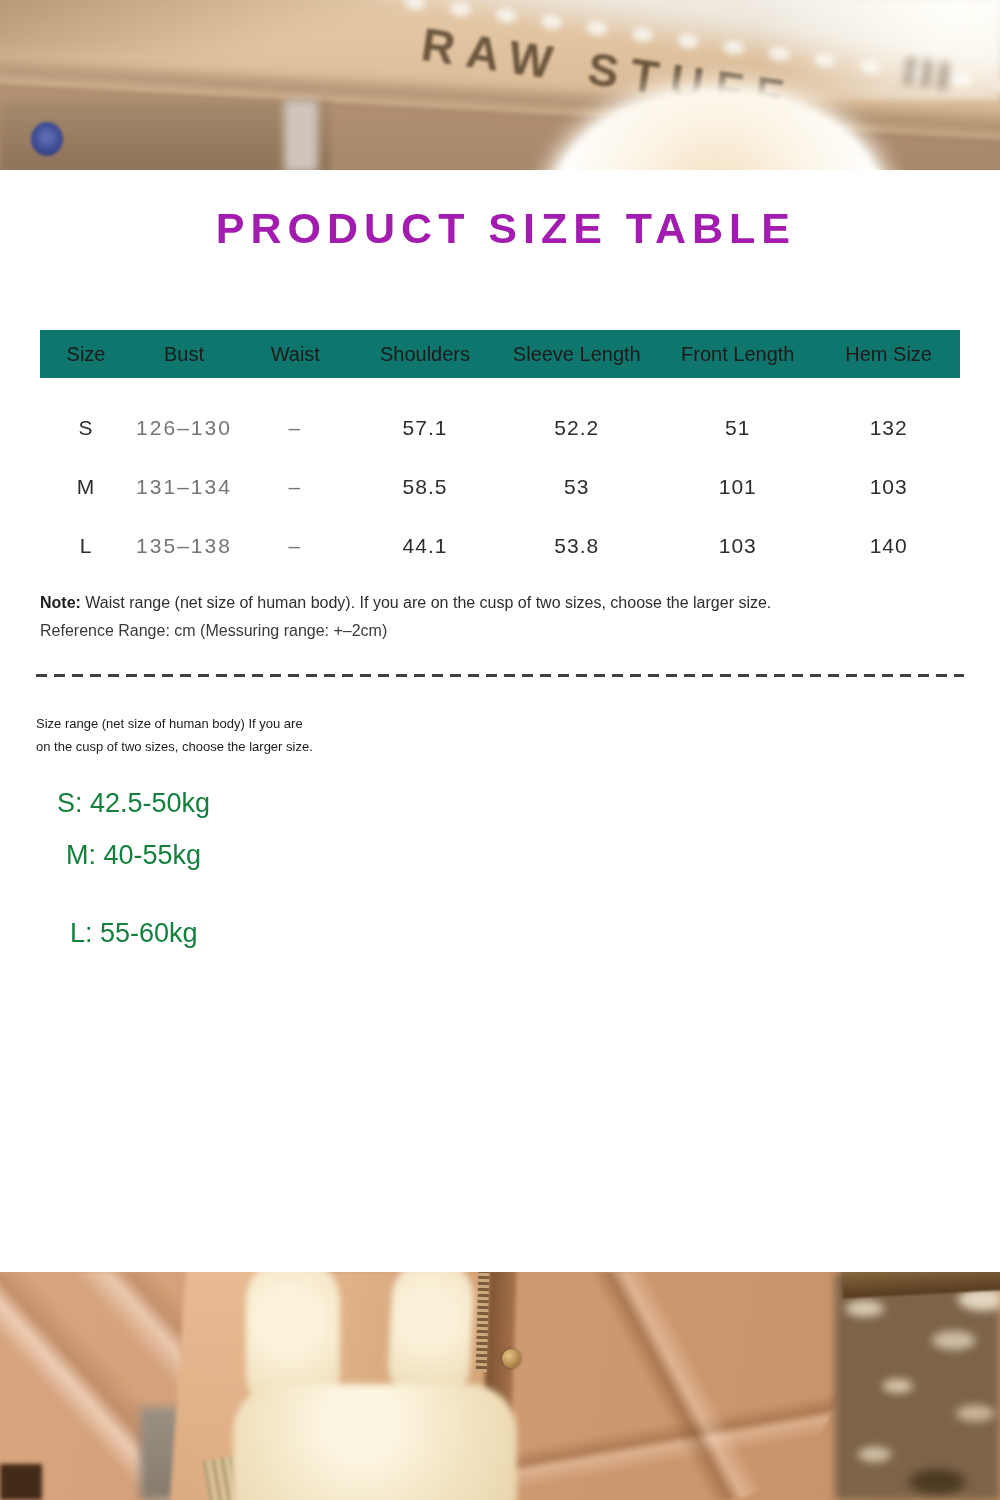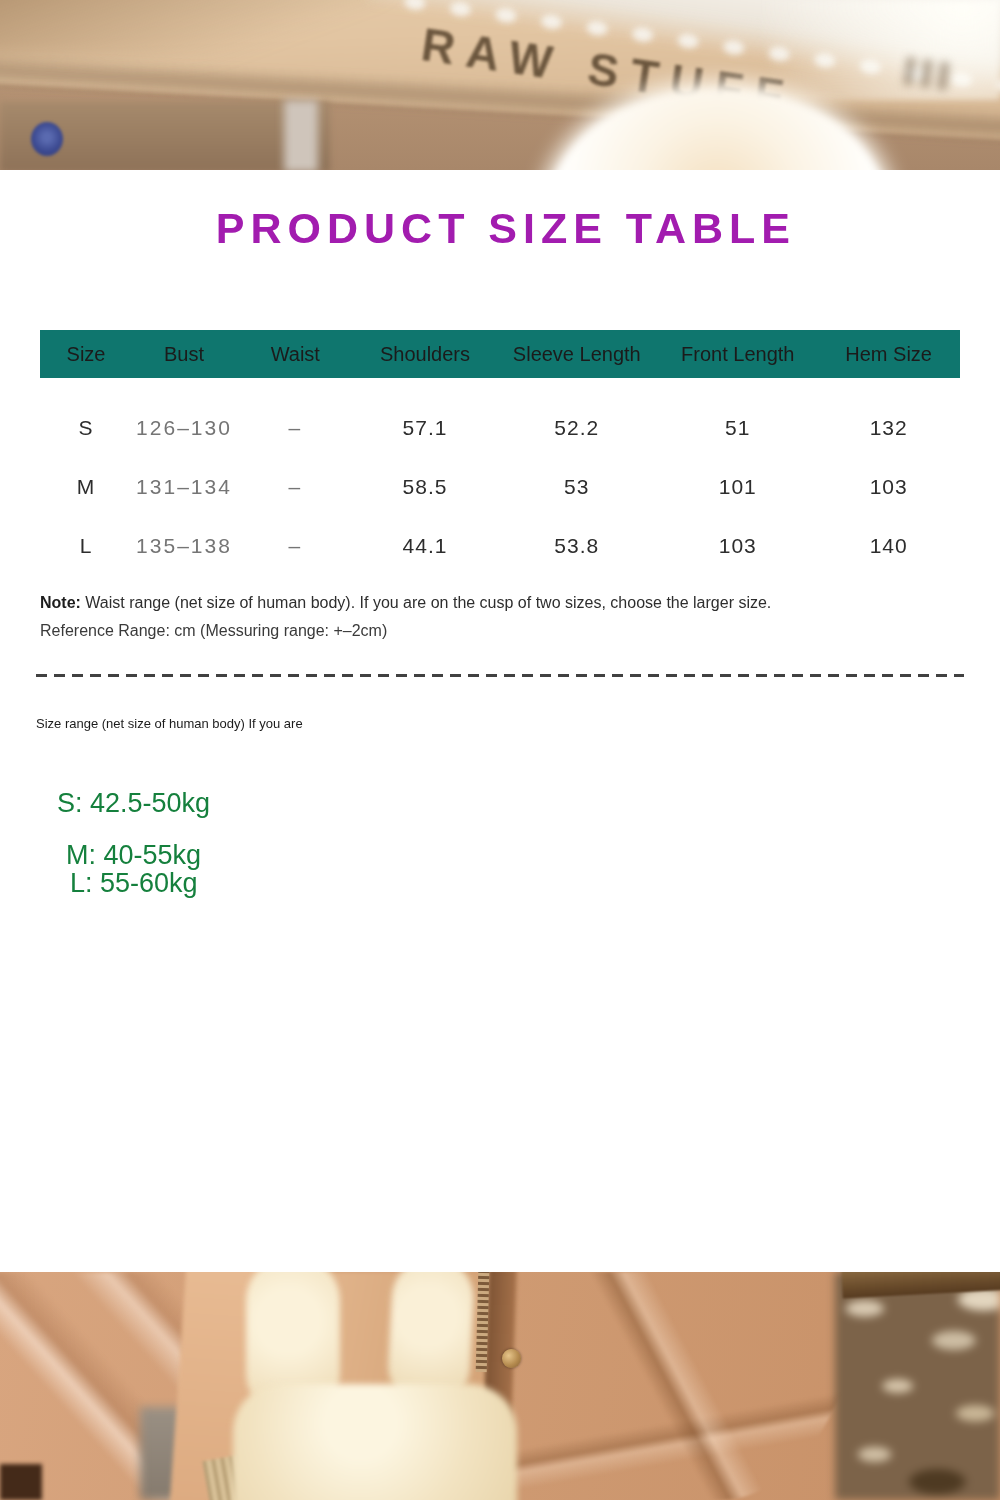--- a/index.html
+++ b/index.html
@@ -58,21 +58,21 @@
   .reference-line { position:absolute; left:40px; top:622px; font-size:16px; color:#3a3a3a; }
 
   .dashed-divider { position:absolute; left:36px; top:674px; width:928px; height:3px;
     background:repeating-linear-gradient(90deg,#414141 0 11px, transparent 11px 18px); }
 
   .size-range { position:absolute; left:36px; top:712px; font-size:13px; line-height:23px; color:#1c1c1c; }
 
   .weight-item { position:absolute; font-size:27px; color:#15803d; }
   .weight-s { left:57px; top:788px; }
   .weight-m { left:66px; top:840px; }
-  .weight-l { left:70px; top:868px; }
+  .weight-l { left:70px; top:918px; }
 
   
   .hero-bottom { position:absolute; left:0; top:1272px; width:1000px; height:228px; overflow:hidden;
     background:linear-gradient(100deg,#d8a57f 0%,#d09c74 40%,#c79067 100%); }
   .leaf-ground { position:absolute; left:835px; top:0; width:165px; height:228px; background:#7c6349;
     background-image:
       radial-gradient(ellipse 30px 13px at 18% 16%, #d9cab2 0 55%, transparent 72%),
       radial-gradient(ellipse 34px 15px at 72% 30%, #cdbda3 0 55%, transparent 72%),
       radial-gradient(ellipse 24px 11px at 38% 50%, #d6c5aa 0 55%, transparent 72%),
       radial-gradient(ellipse 30px 13px at 85% 62%, #c9b696 0 55%, transparent 72%),
@@ -183,20 +183,21 @@
   </div>
 </div>
 
 <p class="note-line"><b>Note:</b><span> Waist range (net size of human body). If you are on the cusp of two sizes, choose the larger size.</span></p>
 <p class="reference-line">Reference Range: cm (Messuring range: +–2cm)</p>
 
 <div class="dashed-divider"></div>
 
 <p class="size-range">
   <span>Size range (net size of human body) If you are</span><br>
+  <span>on the cusp of two sizes, choose the larger size.</span>
 </p>
 
 <div class="weight-item weight-s">S: 42.5-50kg</div>
 <div class="weight-item weight-m">M: 40-55kg</div>
 <div class="weight-item weight-l">L: 55-60kg</div>
 
 <div class="hero-bottom">
   <div class="leaf-ground"></div>
   <div class="wood-rail"></div>
   <div class="puffer-left"></div>

